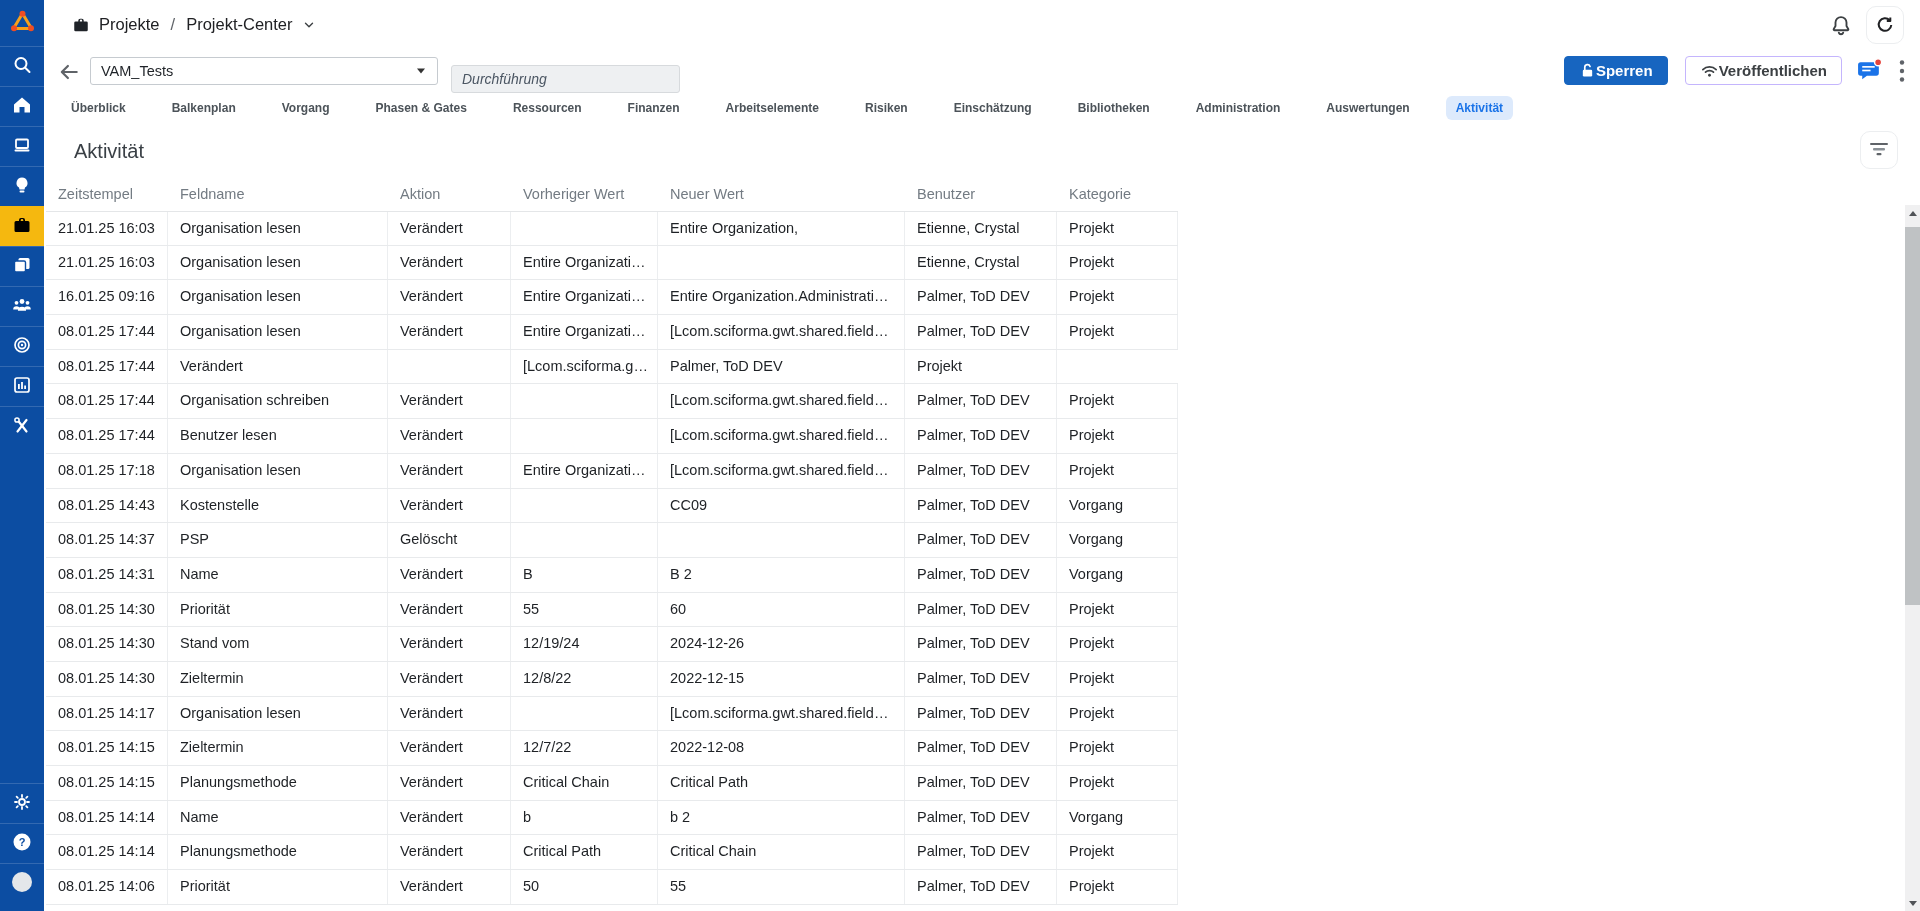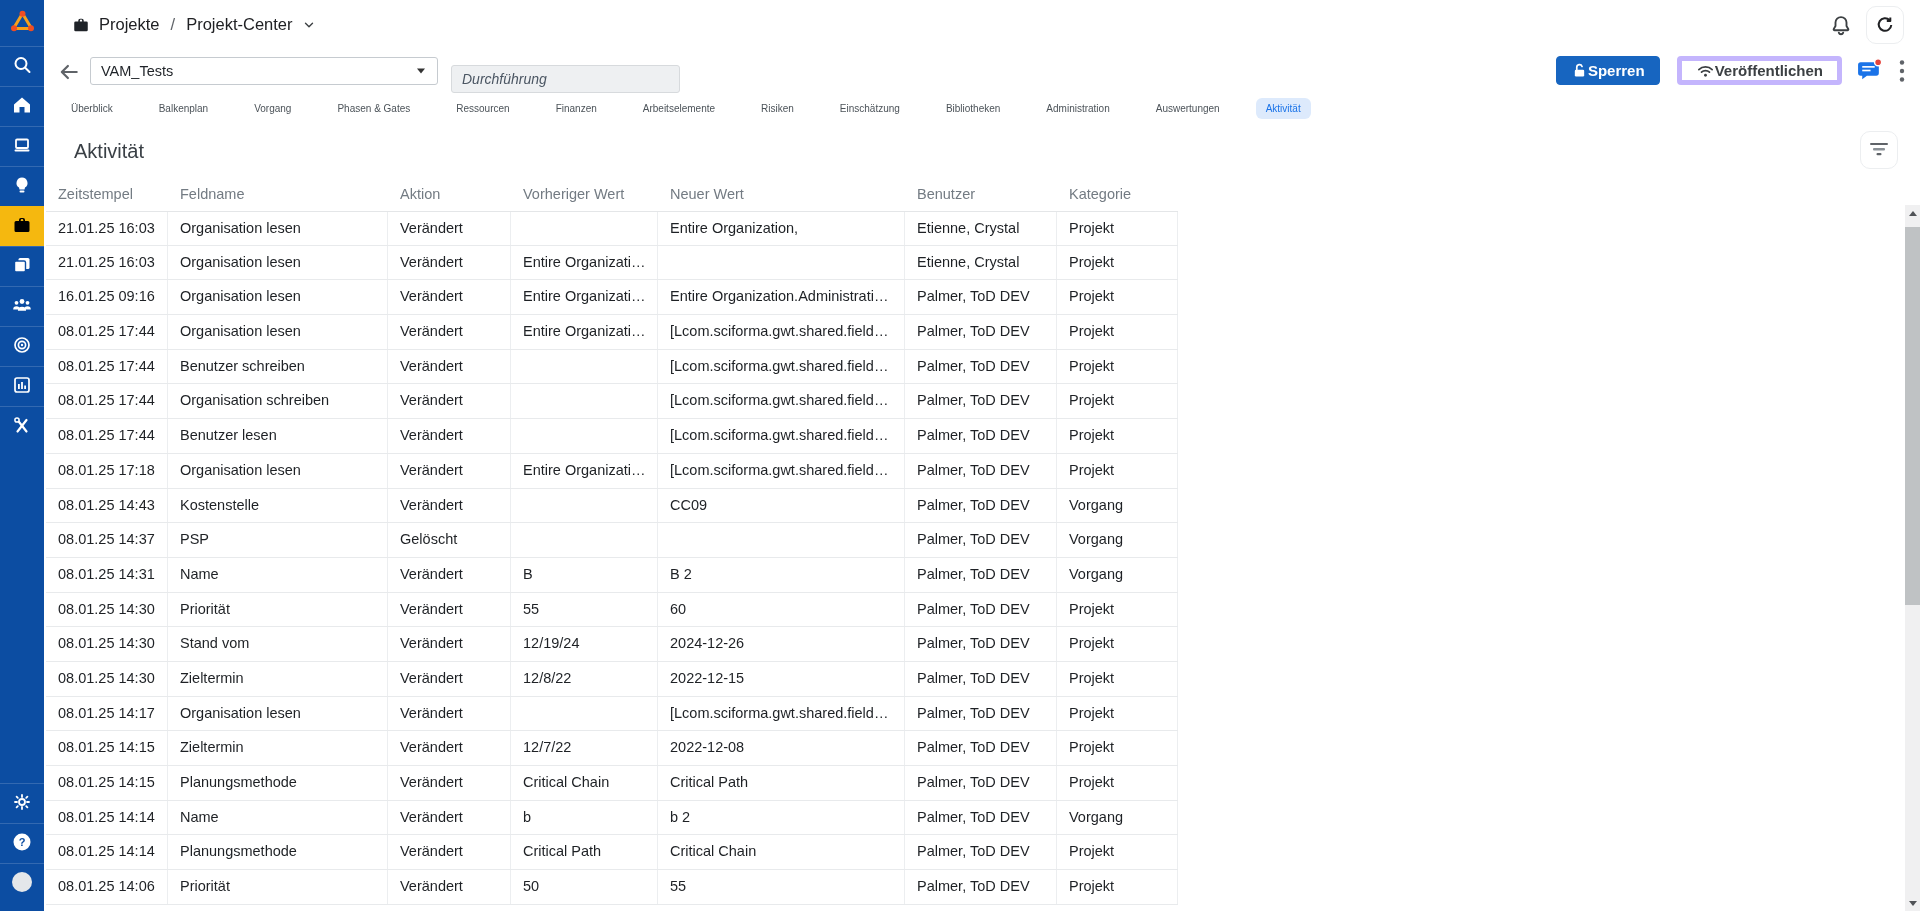--- a/index.html
+++ b/index.html
@@ -35,27 +35,27 @@
   .select .caret { margin-left:auto; display:flex; }
   .phase { position:absolute; left:407px; top:16px; width:229px; height:28px;
            background:#EEF0F2; border:1px solid #D7DADD; border-radius:3px;
            display:flex; align-items:center; padding:0 10px;
            font-size:14px; font-style:italic; color:#4A5562; }
   .toolbar-right { position:absolute; right:15px; top:7px; display:flex; align-items:center; }
   .btn { height:29px; border-radius:4px; font-size:15px; font-weight:bold;
          display:flex; align-items:center; padding:0 14px; cursor:pointer;
          font-family:"Liberation Sans", sans-serif; }
   .btn-primary { background:#1765C0; border:1px solid #1765C0; color:#fff; }
-  .btn-secondary { background:#fff; border:5px solid #c4b5fd; color:#3C4043; margin-left:17px; }
+  .btn-secondary { background:#fff; border:1px solid #c4b5fd; color:#3C4043; margin-left:17px; }
   .chatbtn { background:none; border:none; margin-left:14px; cursor:pointer; display:flex; }
   .kebab { background:none; border:none; margin-left:16px; cursor:pointer; display:flex; }
 
   
   .tabs { height:34px; display:flex; align-items:center; gap:26px; padding-left:17px; }
-  .tab { font-size:10px; font-weight:normal; color:#4C5359; cursor:pointer;
+  .tab { font-size:12px; font-weight:bold; color:#4C5359; cursor:pointer;
          padding:5px 10px; border-radius:6px; white-space:nowrap; }
   .tab.active { color:#1A73E8; background:#DDEAFC; }
 
   
   .title-row { position:relative; height:51px; }
   .title-row h1 { position:absolute; left:30px; top:50%; transform:translateY(-50%);
                   font-size:20px; font-weight:400; color:#3A4046; }
   .filterbtn { position:absolute; right:22px; top:6px; width:38px; height:38px;
                border:1px solid #ECEEF0; border-radius:10px; background:#fff; cursor:pointer;
                display:flex; align-items:center; justify-content:center; }
@@ -426,21 +426,20 @@
         <div class="td">08.01.25 17:44</div>
         <div class="td">Organisation lesen</div>
         <div class="td">Verändert</div>
         <div class="td">Entire Organization....</div>
         <div class="td">[Lcom.sciforma.gwt.shared.fieldengi...</div>
         <div class="td">Palmer, ToD DEV</div>
         <div class="td">Projekt</div>
       </div>
         <div class="tr">
         <div class="td">08.01.25 17:44</div>
-        <div class="td">Benutzer schreiben</div>
         <div class="td">Verändert</div>
         <div class="td"></div>
         <div class="td">[Lcom.sciforma.gwt.shared.fieldengi...</div>
         <div class="td">Palmer, ToD DEV</div>
         <div class="td">Projekt</div>
       </div>
         <div class="tr">
         <div class="td">08.01.25 17:44</div>
         <div class="td">Organisation schreiben</div>
         <div class="td">Verändert</div>

